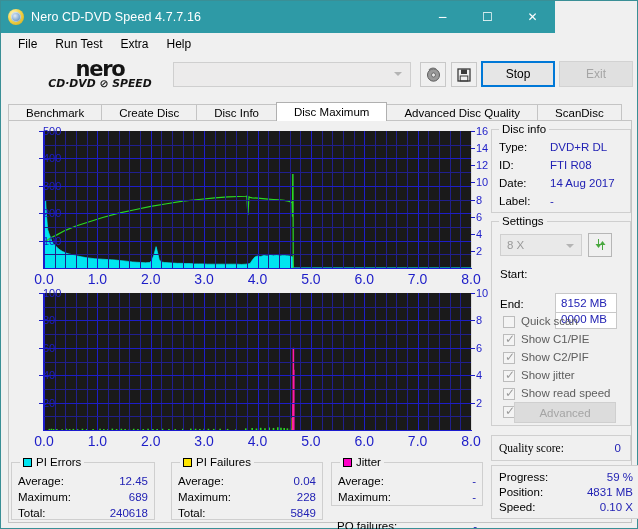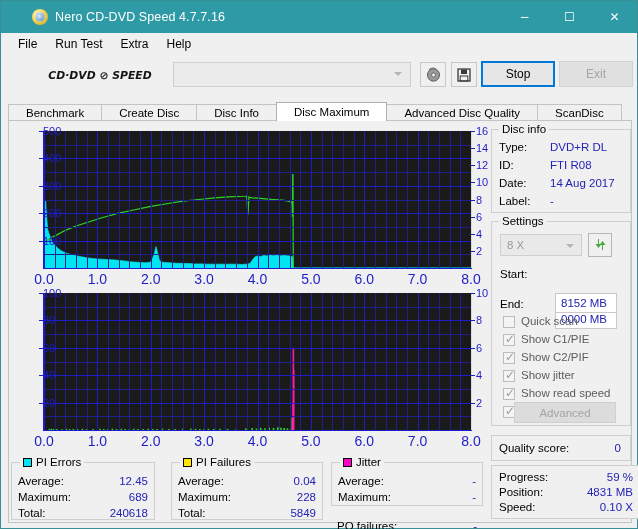--- a/index.html
+++ b/index.html
@@ -8,22 +8,22 @@
     font-family: "Liberation Sans", sans-serif;
     font-size: 11px;
     background:#f0f0f0;
     color:#000;
     -webkit-font-smoothing: antialiased;
   }
   #app { position:relative; width:638px; height:529px; background:#f0f0f0;
          border:1px solid #3a8f96; }
 
   
-  #titlebar { position:absolute; left:0; top:0; width:636px; height:32px;
-    background:#2e9aa6; display:flex; align-items:center;padding-left:24px; }
+  #titlebar { position:absolute; left:0; top:0; width:554px; height:32px;
+    background:#2e9aa6; display:flex; align-items:center; }
   #title-icon { width:16px; height:16px; margin-left:7px; margin-right:7px;
     border-radius:50%; background: radial-gradient(circle at 35% 32%, #fff8c8 0%, #f4d54a 45%, #caa216 100%);
     position:relative; flex:none; }
   #title-icon:after { content:""; position:absolute; left:3px; top:3px; width:10px; height:10px;
     border-radius:50%; background: radial-gradient(circle at 40% 38%, #dfe9f5 0%, #7fa8cf 55%, #27527f 100%);
     box-shadow: inset 0 0 0 1px rgba(255,255,255,.5); }
   #title-text { color:#fff; font-size:12.5px; letter-spacing:.1px; }
   .winbtn { width:45px; height:32px; display:flex; align-items:center; justify-content:center;
     color:#fff; font-size:13px; }
   #winbtns { position:absolute; right:0; top:0; display:flex; }
@@ -159,20 +159,21 @@
   <div id="menubar">
     <div class="menu-item">File</div>
     <div class="menu-item">Run Test</div>
     <div class="menu-item">Extra</div>
     <div class="menu-item">Help</div>
   </div>
 
   <div id="toolbar"></div>
 
   <div id="logo">
+    <div id="logo-nero">nero</div>
     <div id="logo-sub">CD·DVD ⊘ SPEED</div>
   </div>
 
   <div id="drive-select">
     <span id="drive-caret"></span>
   </div>
 
   <div class="tbbtn" id="btn-disc">
     <span class="i-disc">
       <svg width="17" height="17" viewBox="0 0 17 17">
@@ -537,21 +538,21 @@
 
     <div class="cb checked" style="left:11px; top:184px;"></div>
     <div class="cb-lbl" style="left:29px; top:183px;">Show write speed</div>
 
     <div id="btn-advanced" style="top:180px;">
       <span>Advanced</span>
     </div>
   </div>
 
   <div class="group" id="grp-quality">
-    <div class="row lbl" style="left:7px; top:6px;">Quality score:</div>
+    <div class="row lbl" style="left:7px; top:6px;font-family:Liberation Serif, serif;">Quality score:</div>
     <div class="row val" style="right:9px; top:6px;">0</div>
   </div>
 
   <div class="group" id="grp-progress">
     <div class="row lbl" style="left:7px;  top:5px;">Progress:</div>
     <div class="row val" style="right:9px; top:5px;">59 %</div>
     <div class="row lbl" style="left:7px;  top:20px;">Position:</div>
     <div class="row val" style="right:9px; top:20px;">4831 MB</div>
     <div class="row lbl" style="left:7px;  top:35px;">Speed:</div>
     <div class="row val" style="right:9px; top:35px;">0.10 X</div>

